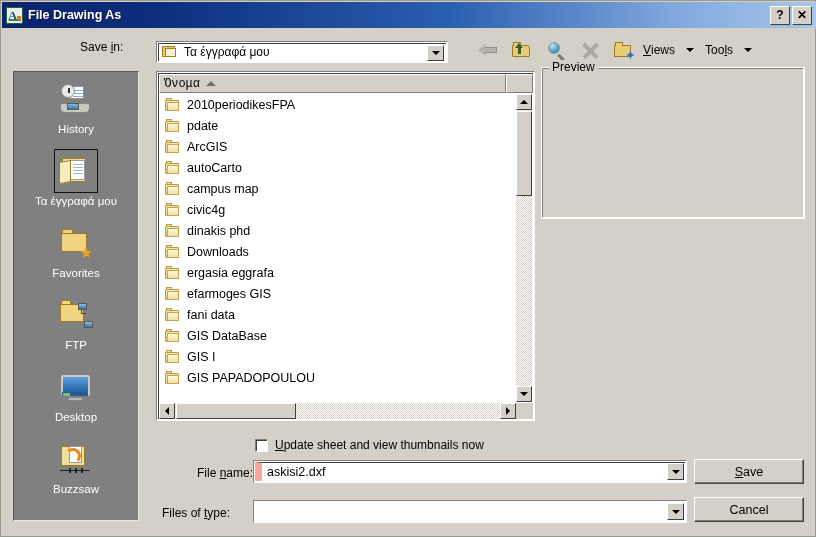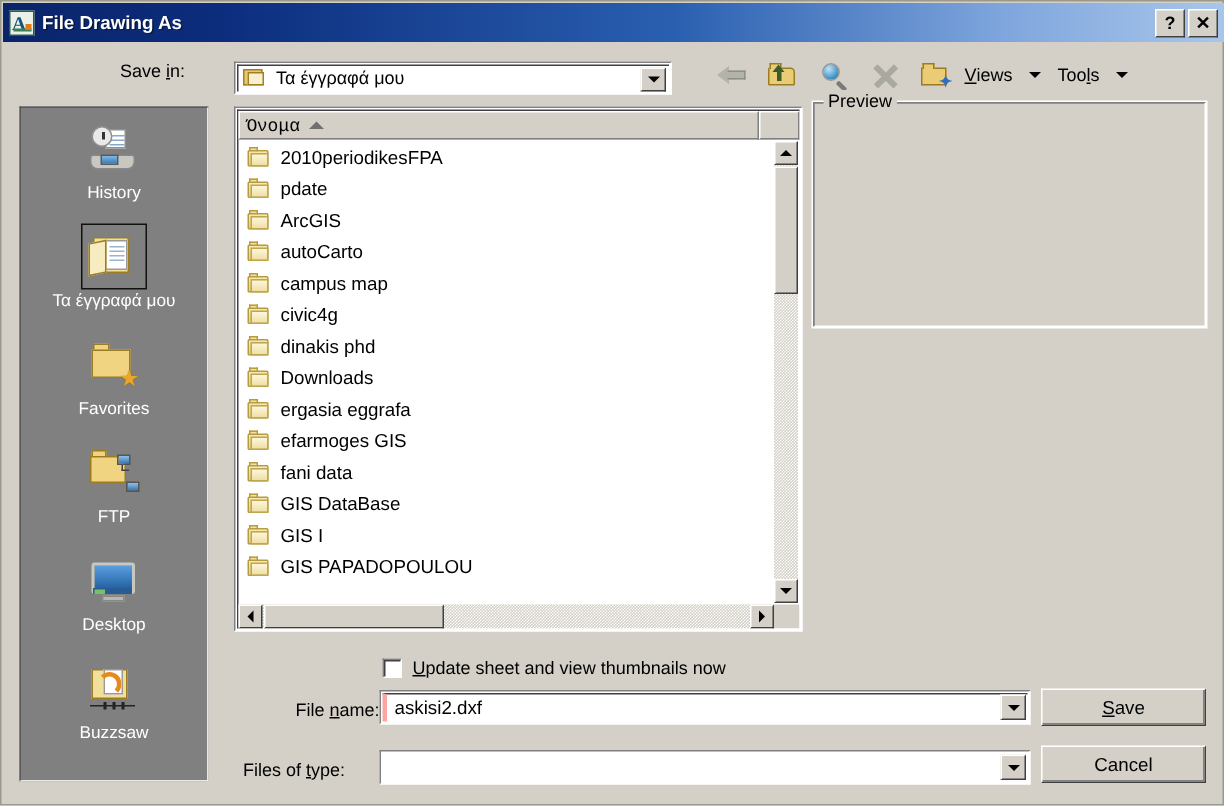--- a/index.html
+++ b/index.html
@@ -360,21 +360,21 @@
   #lbl-filetype { left:161px; top:505px; }
   .fld-label u { text-decoration:underline; }
 
   .combo {
     position:absolute; height:23px; background:#fff;
     border-top:1px solid #808080; border-left:1px solid #808080;
     border-right:1px solid #fff; border-bottom:1px solid #fff;
   }
   .combo .inner {
     position:absolute; inset:1px; background:#fff;
-    border-top:1px solid #404040; border-left:3px solid #fca5a5;
+    border-top:1px solid #404040; border-left:7px solid #fca5a5;
     display:flex; align-items:center;
   }
   .combo .txt { margin-left:5px; font-size:12.5px; white-space:nowrap; }
   .combo .arw {
     position:absolute; right:2px; top:2px; width:17px; height:17px;
     background:#d4d0c8;
     border-top:1px solid #fff; border-left:1px solid #fff;
     border-right:1px solid #404040; border-bottom:1px solid #404040;
     display:flex; align-items:center; justify-content:center;
   }

